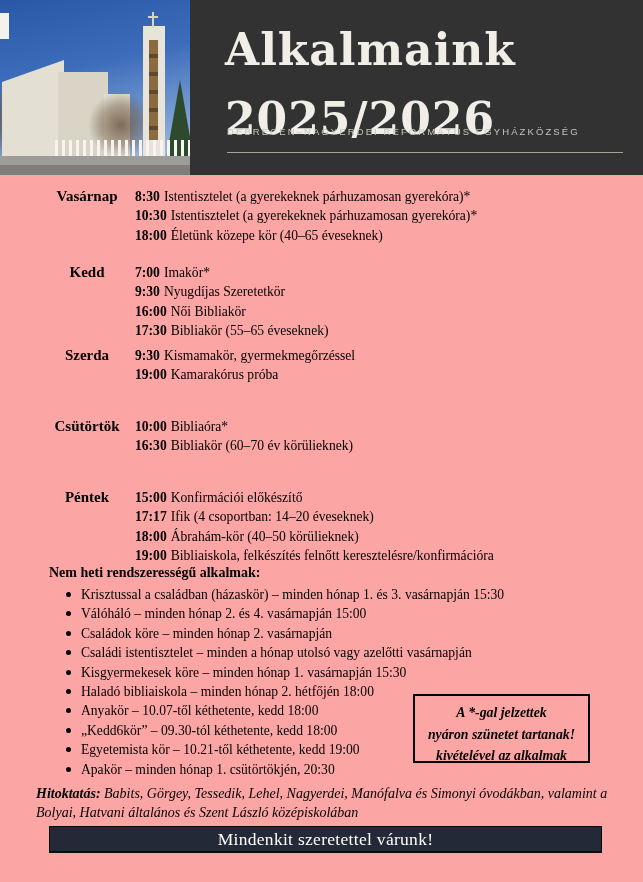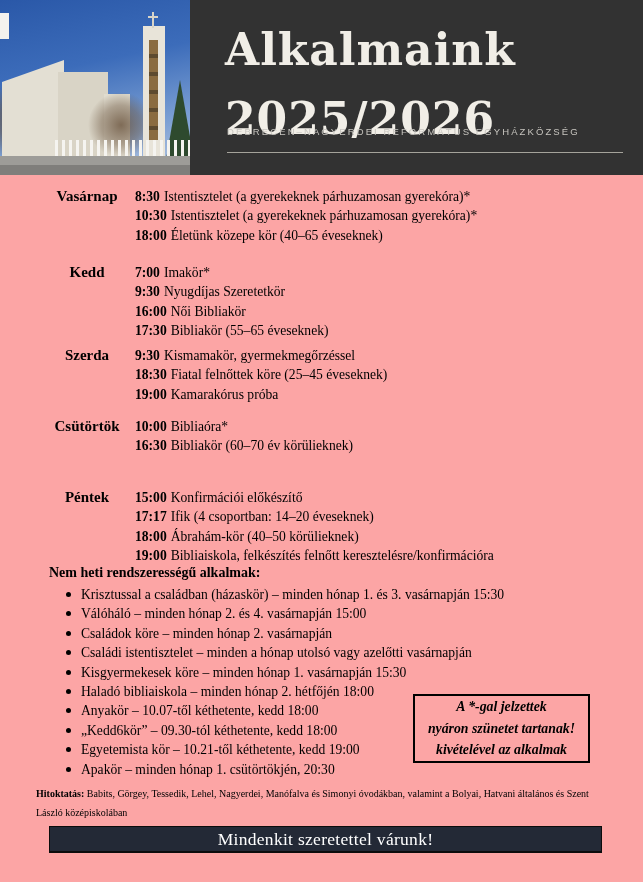--- a/index.html
+++ b/index.html
@@ -47,25 +47,25 @@
   .line{font-size:13.6px;line-height:19.4px;white-space:nowrap;}
   .time{font-weight:bold;margin-right:4px;text-align:right;}
 
   
   .section-heading{position:absolute;left:49px;top:565px;font-weight:bold;font-size:14px;}
   .bullet{position:absolute;left:81px;width:420px;font-size:13.6px;line-height:19.4px;white-space:nowrap;}
   .dot{position:absolute;left:-15px;top:7px;width:5px;height:5px;border-radius:50%;background:#000;}
 
   
   .note-box{position:absolute;left:413px;top:694px;width:177px;height:69px;border:2px solid #000;
-            box-sizing:border-box;text-align:center;}
+            box-sizing:border-box;text-align:center;padding-top:6px;}
   .note-line{font-weight:bold;font-style:italic;font-size:13.8px;line-height:21.5px;}
 
   
-  .hitoktatas{position:absolute;left:36px;top:784px;width:582px;font-size:10px;line-height:19.4px;}
+  .hitoktatas{position:absolute;left:36px;top:784px;width:582px;font-size:14px;line-height:19.4px;font-style:italic;}
   .hit-label{font-weight:bold;}
   .banner{position:absolute;left:49px;top:826px;width:553px;height:27px;background:#232936;
           border:1px solid #0c0c0c;border-bottom-width:2px;box-sizing:border-box;
           display:flex;align-items:center;justify-content:center;}
   .banner-text{color:#ffffff;font-size:17.5px;letter-spacing:.3px;}
 </style>
 </head>
 <body>
 
 <div class="page">
@@ -109,21 +109,20 @@
       <div class="line"><span class="time">9:30</span><span>Nyugdíjas Szeretetkör</span></div>
       <div class="line"><span class="time">16:00</span><span>Női Bibliakör</span></div>
       <div class="line"><span class="time">17:30</span><span>Bibliakör (55–65 éveseknek)</span></div>
     </div>
   </div>
 
   <div class="day-block" style="top:346px">
     <div class="day-label">Szerda</div>
     <div class="day-items">
       <div class="line"><span class="time">9:30</span><span>Kismamakör, gyermekmegőrzéssel</span></div>
-      <div class="line"><span class="time">18:30</span><span>Fiatal felnőttek köre (25–45 éveseknek)</span></div>
       <div class="line"><span class="time">19:00</span><span>Kamarakórus próba</span></div>
     </div>
   </div>
 
   <div class="day-block" style="top:417px">
     <div class="day-label">Csütörtök</div>
     <div class="day-items">
       <div class="line"><span class="time">10:00</span><span>Bibliaóra*</span></div>
       <div class="line"><span class="time">16:30</span><span>Bibliakör (60–70 év körülieknek)</span></div>
     </div>

